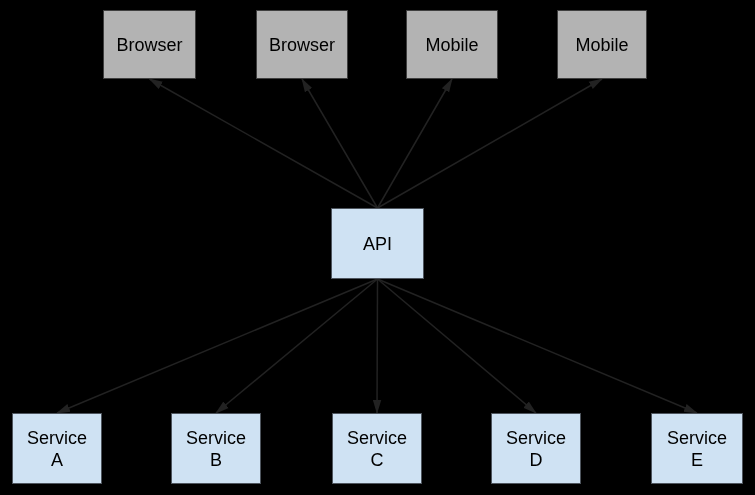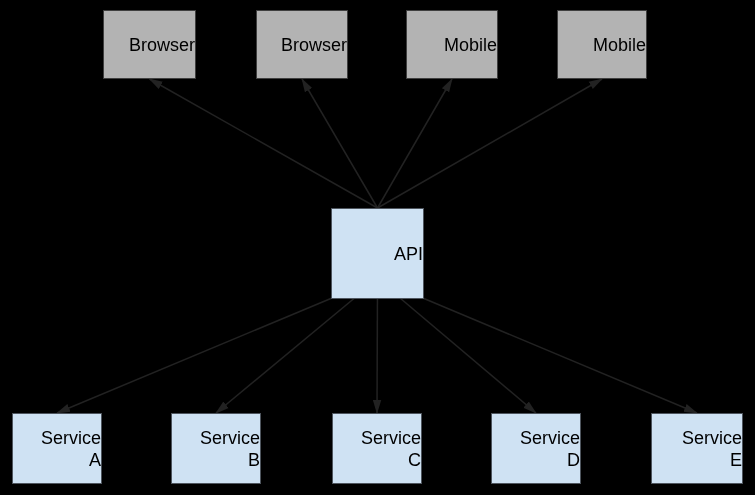--- a/index.html
+++ b/index.html
@@ -19,21 +19,21 @@
     top: 0;
     width: 755px;
     height: 495px;
   }
   .node {
     position: absolute;
     box-sizing: border-box;
     border: 1px solid #444444;
     display: flex;
     flex-direction: column;
-    align-items: flex-end;
+    align-items: center;
     justify-content: center;
     text-align: center;
     font-size: 18px;
     line-height: 22px;
   }
   .node .node-label-line {
     white-space: nowrap;
   }
 </style>
 </head>
@@ -64,21 +64,21 @@
     </div>
     <div class="node" style="left: 256px; top: 10px; width: 92px; height: 69px; background: rgb(179, 179, 179); border-color: rgb(63, 63, 63); color: rgb(0, 0, 0);">
       <div class="node-label-line">Browser</div>
     </div>
     <div class="node" style="left: 406px; top: 10px; width: 92px; height: 69px; background: rgb(179, 179, 179); border-color: rgb(63, 63, 63); color: rgb(0, 0, 0);">
       <div class="node-label-line">Mobile</div>
     </div>
     <div class="node" style="left: 557px; top: 10px; width: 90px; height: 69px; background: rgb(179, 179, 179); border-color: rgb(63, 63, 63); color: rgb(0, 0, 0);">
       <div class="node-label-line">Mobile</div>
     </div>
-    <div class="node" style="left: 331px; top: 208px; width: 93px; height: 91px; background: rgb(207, 226, 243); border-color: rgb(78, 85, 94); color: rgb(0, 0, 0);">
+    <div class="node" style="left: 331px; top: 208px; width: 93px; height: 71px; background: rgb(207, 226, 243); border-color: rgb(78, 85, 94); color: rgb(0, 0, 0);">
       <div class="node-label-line">API</div>
     </div>
     <div class="node" style="left: 12px; top: 413px; width: 90px; height: 71px; background: rgb(207, 226, 243); border-color: rgb(78, 85, 94); color: rgb(0, 0, 0);">
       <div class="node-label-line">Service</div>
       <div class="node-label-line">A</div>
     </div>
     <div class="node" style="left: 171px; top: 413px; width: 90px; height: 71px; background: rgb(207, 226, 243); border-color: rgb(78, 85, 94); color: rgb(0, 0, 0);">
       <div class="node-label-line">Service</div>
       <div class="node-label-line">B</div>
     </div>

